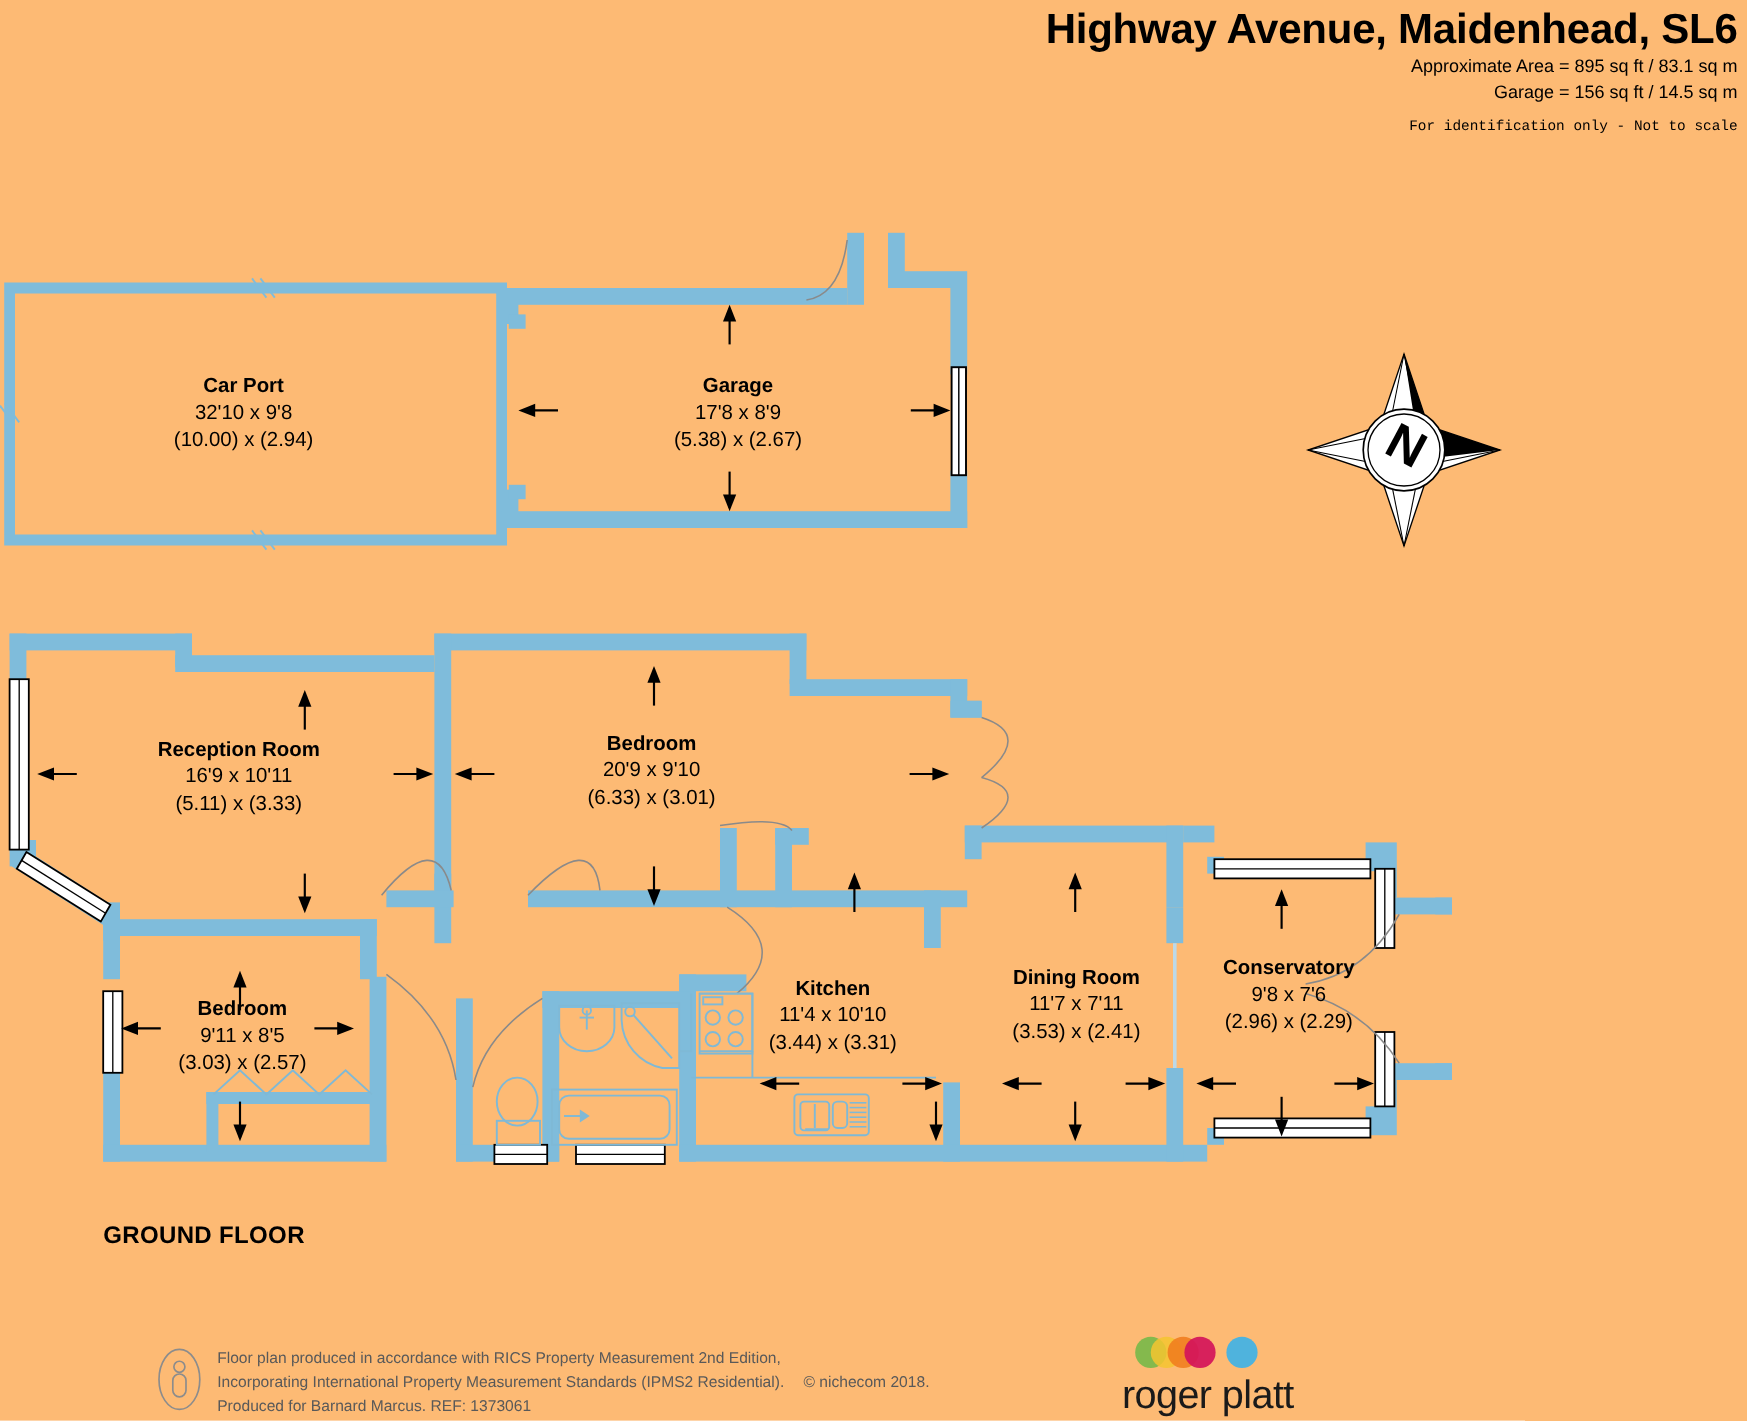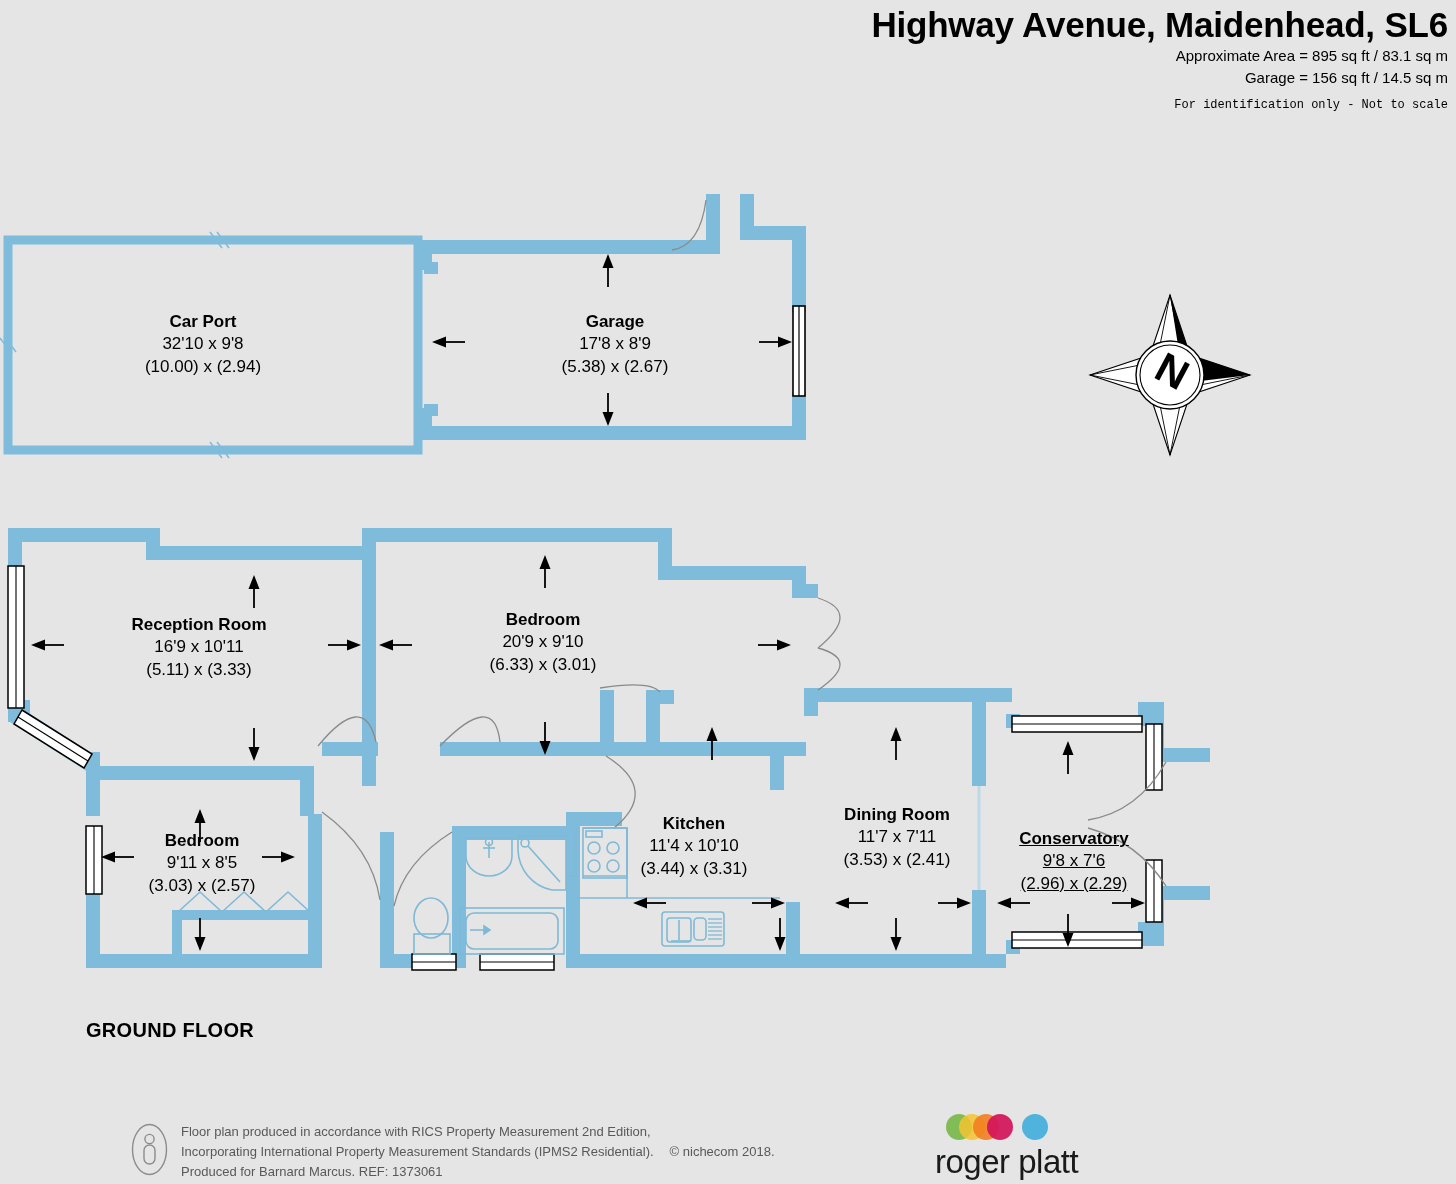--- a/index.html
+++ b/index.html
@@ -5,21 +5,21 @@
   * { box-sizing: border-box; }
   html, body {
     margin: 0; padding: 0;
     background: #ffffff;
     font-family: "Liberation Sans", sans-serif;
   }
   #page {
     position: relative;
     width: 1456px;
     height: 1184px;
-    background: #e5e5e5;
+    background: #fdba74;
     overflow: hidden;
   }
 
   
   #header {
     position: absolute;
     top: 0; right: 8px;
     width: 900px;
     text-align: right;
   }
@@ -503,21 +503,21 @@
   <div class="room-label" style="left:694px;top:813px;">
     <span class="rname">Kitchen</span>
     <span class="rdim">11'4 x 10'10</span>
     <span class="rdim">(3.44) x (3.31)</span>
   </div>
   <div class="room-label" style="left:897px;top:804px;">
     <span class="rname">Dining Room</span>
     <span class="rdim">11'7 x 7'11</span>
     <span class="rdim">(3.53) x (2.41)</span>
   </div>
-  <div class="room-label" style="left:1074px;top:828px;text-decoration:underline;">
+  <div class="room-label" style="left:1074px;top:796px;">
     <span class="rname">Conservatory</span>
     <span class="rdim">9'8 x 7'6</span>
     <span class="rdim">(2.96) x (2.29)</span>
   </div>
 
   <div class="floor-title" style="left:86px;top:1019px;">GROUND FLOOR</div>
 
   <svg id="person-icon" viewBox="0 0 37 53">
     <ellipse cx="18.5" cy="26.5" rx="17" ry="25" fill="none" stroke="#8c8c8c" stroke-width="1.4"></ellipse>
     <circle cx="18.5" cy="16" r="4.6" fill="none" stroke="#8c8c8c" stroke-width="1.4"></circle>

